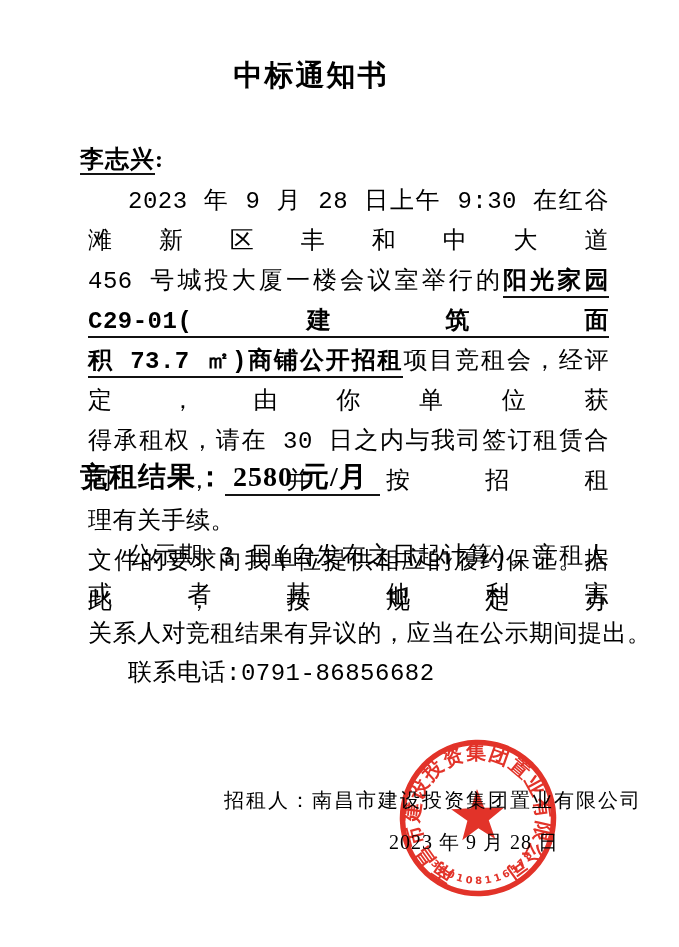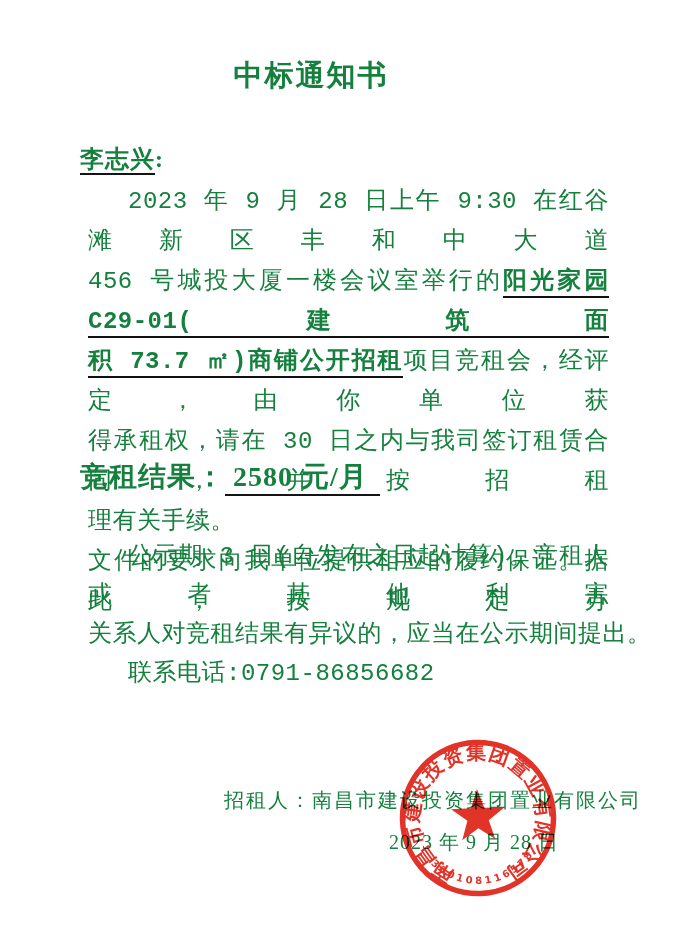--- a/index.html
+++ b/index.html
@@ -2,21 +2,21 @@
 <html><head>
 <meta charset="utf-8">
 <style>
   html,body{margin:0;padding:0;background:#ffffff;}
   .page{
     position:relative;
     width:665px;height:947px;
     background:#ffffff;
     overflow:hidden;
     font-family:"Liberation Serif","DejaVu Serif",serif;
-    color:#15803d;
+    color:#000000;
   }
   .doc-title{
     position:absolute;top:56px;left:0;width:622px;
     text-align:center;
     font-size:29px;font-weight:700;letter-spacing:2px;
   }
   .salutation{
     position:absolute;top:143px;left:80px;
     font-size:24px;font-weight:700;letter-spacing:1px;
   }

